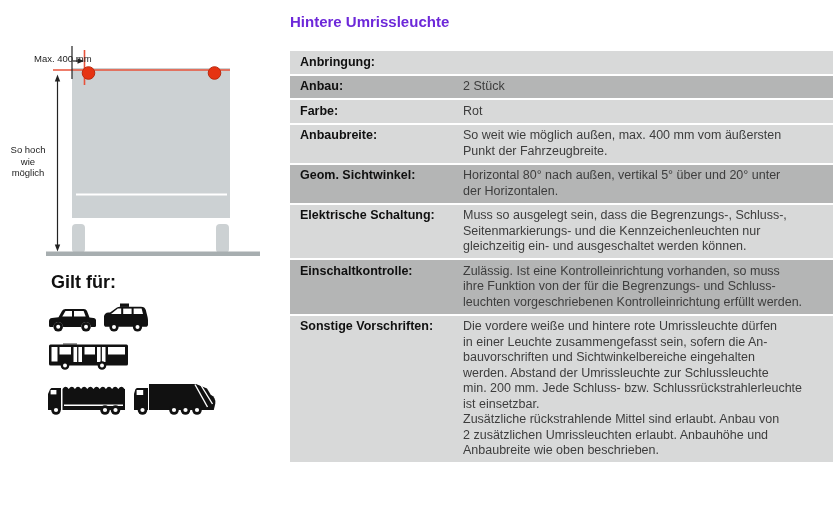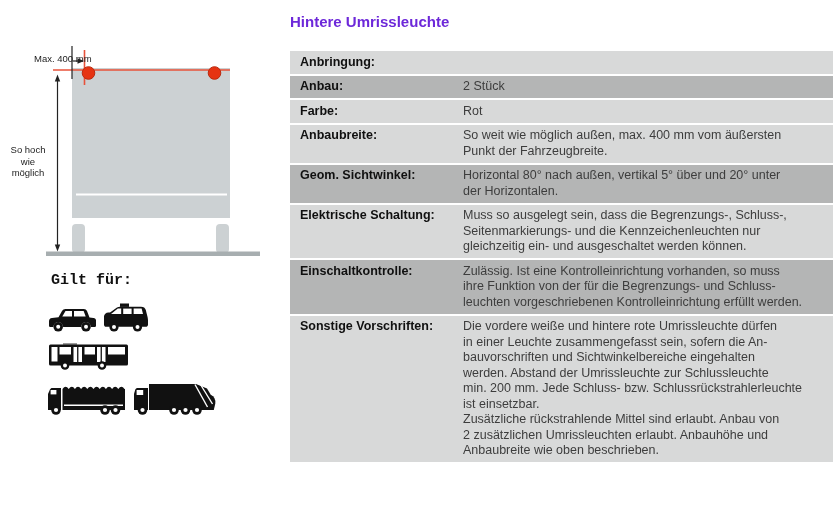--- a/index.html
+++ b/index.html
@@ -7,21 +7,21 @@
               font-family:"Liberation Sans","DejaVu Sans",sans-serif; }
   .page { position:relative; width:840px; height:528px; background:#fff; }
 
   
   .diagram { position:absolute; left:0; top:0; width:270px; height:270px; }
   .diagram svg { position:absolute; left:0; top:0; }
   .max-label { position:absolute; left:10px; top:53px; font-size:9.5px; color:#1d1d1d;margin-left:24px; }
   .height-label { position:absolute; left:8px; top:144px; width:40px; text-align:center;
                   font-size:9.5px; line-height:11.5px; color:#1d1d1d; white-space:pre-line; }
 
-  .gilt-heading { position:absolute; left:51px; top:272px; font-size:15px; font-weight:bold; color:#111;font-family:Liberation Mono, monospace; }
+  .gilt-heading { position:absolute; left:51px; top:272px; font-size:18px; font-weight:bold; color:#111; }
   .veh { position:absolute; }
   .veh svg { display:block; width:100%; height:100%; }
 
   
   .title { position:absolute; left:290px; top:13px; font-size:15px; font-weight:bold; color:#6d28d9; }
   .spec-table { position:absolute; left:290px; top:51px; width:543px; }
   .row { display:flex; margin-bottom:2px; }
   .row.light { background:#d8d9d9; }
   .row.dark  { background:#b4b5b5; }
   .cell-label { width:158px; flex-shrink:0; padding:3.5px 5px 3.5px 10px;

